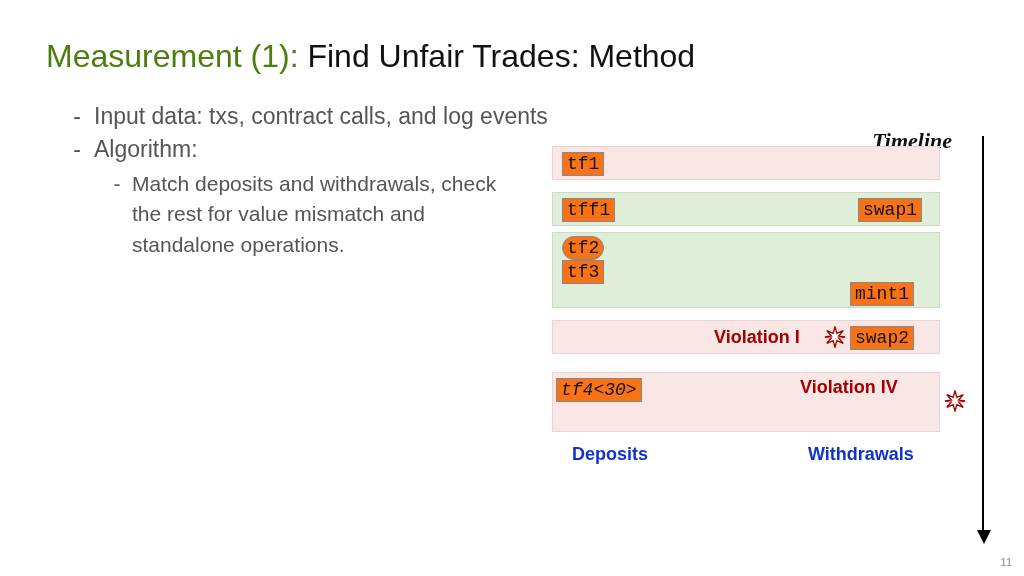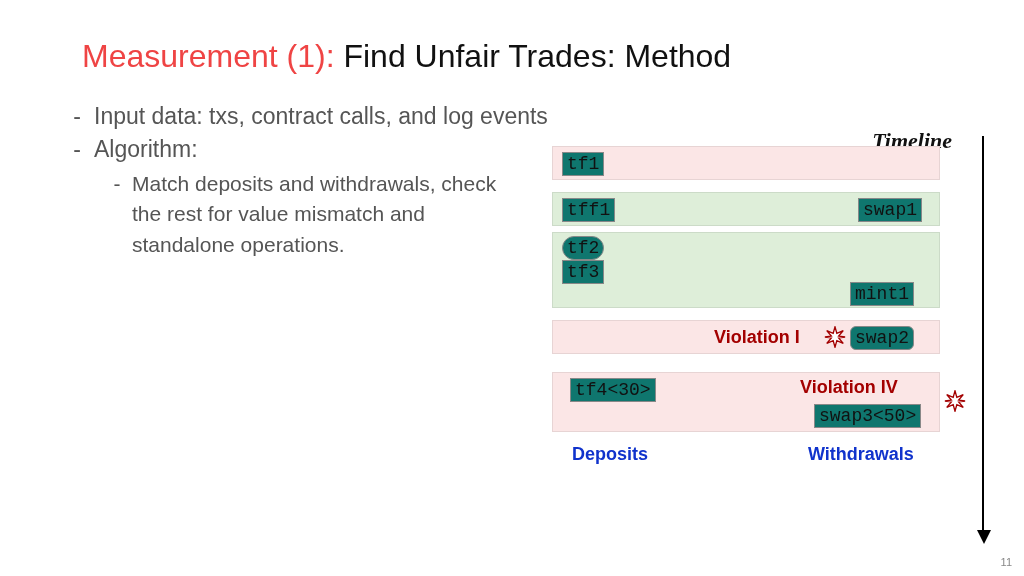--- a/index.html
+++ b/index.html
@@ -12,21 +12,21 @@
     overflow: hidden;
   }
   .title {
     position: absolute;
     left: 46px;
     top: 38px;
     font-size: 32px;
     font-weight: 400;
     color: #111;
   }
-  .title .red { color: #ef4444; margin-left: 36px; }
+  .title .red { color: #4d7c0f; }
   .list {
     position: absolute;
     left: 60px;
     top: 100px;
     font-size: 23px;
     color: #555;
     line-height: 1.45;
   }
   .list .li1 { display: flex; }
   .list .dash { width: 34px; flex-shrink: 0; text-align: center; }
@@ -77,21 +77,21 @@
     width: 388px;
     border: 1px solid rgba(0,0,0,0.08);
   }
   .band.pink  { background: #fbe6e6; }
   .band.green { background: #deeed9; }
 
   .code {
     position: absolute;
     font-family: "Courier New", monospace;
     font-size: 18px;
-    background: #0f766e;
+    background: #f97316;
     border: 1px solid #888;
     padding: 0 4px;
     line-height: 22px;
     color: #111;
     white-space: pre;
   }
 
   .violation {
     position: absolute;
     color: #a30000;
@@ -157,35 +157,34 @@
   <div class="band green" style="top:64px; height:34px;"></div>
   <div class="code" style="top:70px; left:10px;">tff1</div>
   <div class="code" style="top:70px; left:306px;">swap1</div>
 
   <div class="band green" style="top:104px; height:76px;"></div>
   <div class="code" style="top:108px; left:10px;border-radius:12px;">tf2</div>
   <div class="code" style="top:132px; left:10px;">tf3</div>
   <div class="code" style="top:154px; left:298px;">mint1</div>
 
   <div class="band pink" style="top:192px; height:34px;"></div>
-  <div class="code" style="top:198px; left:298px;border-radius:6px;">swap2</div>
+  <div class="code" style="top:198px; left:298px;">swap2</div>
   <div class="violation" style="top:198px; left:162px;gap:24px;">
     <span>Violation I</span>
     <svg class="starburst" viewBox="0 0 24 24">
       <polygon points="12,1 14,8 21,5 16,11 23,12 16,13 21,19 14,16 12,23 10,16 3,19 8,13 1,12 8,11 3,5 10,8" fill="#fff" stroke="#a30000" stroke-width="1.5"></polygon>
     </svg>
   </div>
 
   <div class="band pink" style="top:244px; height:60px;"></div>
-  <div class="code" style="top:250px; left:18px;">tf4&lt;30&gt;</div>
+  <div class="code" style="top:250px; left:4px;font-style:italic;">tf4&lt;30&gt;</div>
   <div class="violation" style="top:248px; left:248px;gap:48px;">
     <span>Violation IV</span>
     <svg class="starburst" viewBox="0 0 24 24" style="position:relative; top:14px; left:-2px;">
       <polygon points="12,1 14,8 21,5 16,11 23,12 16,13 21,19 14,16 12,23 10,16 3,19 8,13 1,12 8,11 3,5 10,8" fill="#fff" stroke="#a30000" stroke-width="1.5"></polygon>
     </svg>
   </div>
-  <div class="code" style="top:276px; left:262px;">swap3&lt;50&gt;</div>
 
   <div class="footer-label" style="top:316px; left:20px;">Deposits</div>
   <div class="footer-label" style="top:316px; left:256px;">Withdrawals</div>
 </div>
 
 <div class="page-num">11</div>
 
 </body></html>

